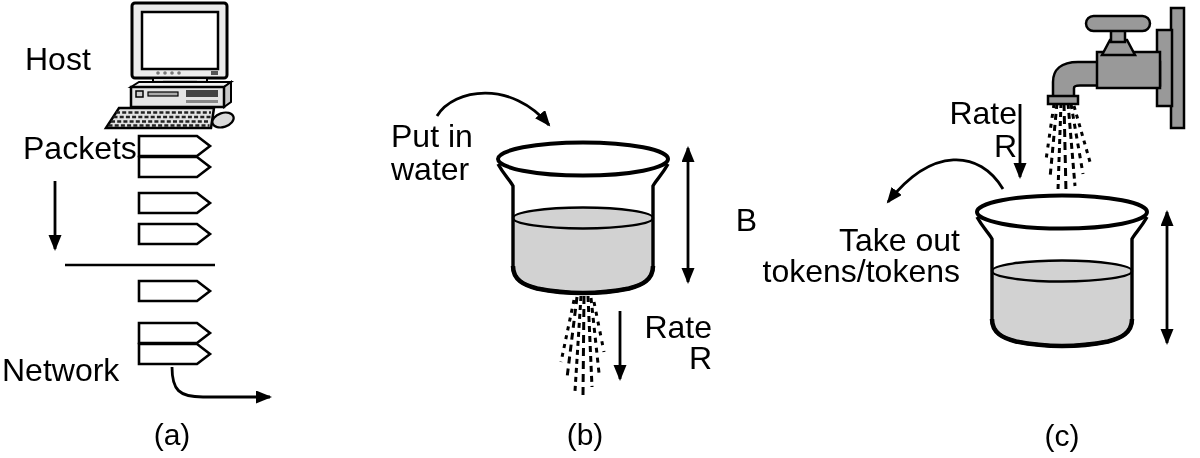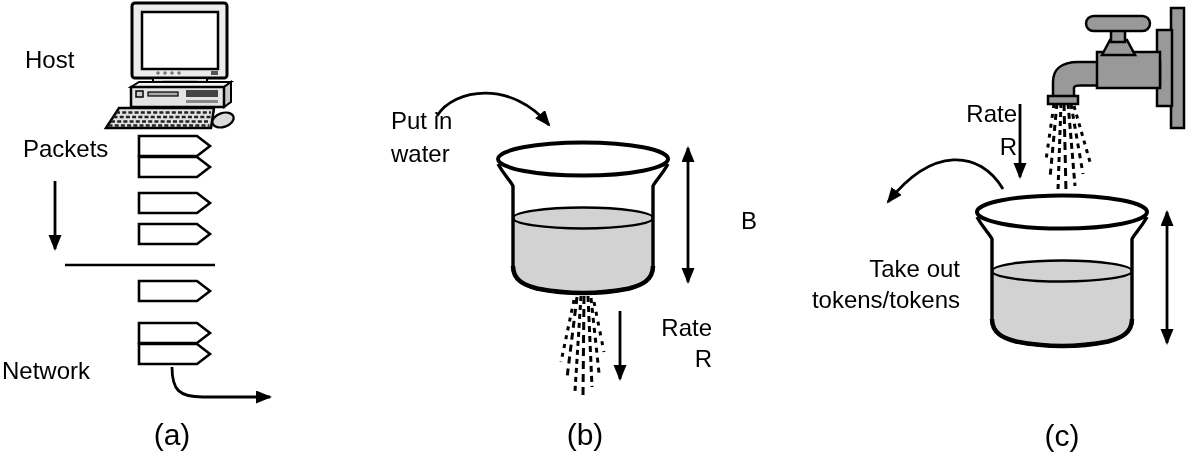--- a/index.html
+++ b/index.html
@@ -1,21 +1,21 @@
 <!DOCTYPE html>
 <html><head>
 <meta charset="utf-8">
 <style>
   html,body { margin:0; padding:0; background:#fff; }
   .stage {
     position:relative; width:1200px; height:458px; background:#fff;
     font-family:"Liberation Sans", sans-serif; color:#000; overflow:hidden;
   }
   .stage svg { position:absolute; left:0; top:0; }
-  .label { position:absolute; font-size:24px; line-height:33px; white-space:nowrap; }
+  .label { position:absolute; font-size:32px; line-height:33px; white-space:nowrap; }
   .label.center { text-align:right; }
   .label.tight { line-height:31px; }
   .caption { position:absolute; font-size:30px; text-align:center; }
   .label span, .caption span { display:block; }
 </style>
 </head>
 <body>
 
 <div class="stage">
 
@@ -117,35 +117,35 @@
     <path d="M1020,104 V177" fill="none" stroke="#000" stroke-width="2.8" marker-end="url(#ah)"></path>
     <path d="M1003,189 C980,150 932,146 888,202" fill="none" stroke="#000" stroke-width="2.8" marker-end="url(#ah)"></path>
     <path d="M1167,212 V343" fill="none" stroke="#000" stroke-width="2.8" marker-start="url(#ah)" marker-end="url(#ah)"></path>
   </svg>
 
   <div class="label" style="left:25px; top:43px;">Host</div>
   <div class="label" style="left:2px; top:132px;margin-left:21px;">Packets</div>
   <div class="label" style="left:2px; top:354px;">Network</div>
   <div class="caption" style="left:130px; top:418px; width:84px;">(a)</div>
 
-  <div class="label" style="left:391px; top:104px;">
+  <div class="label" style="left:391px; top:120px;">
     <span>Put in</span>
     <span>water</span>
   </div>
   <div class="label center tight" style="left:628px; top:312px; width:84px;">
     <span>Rate</span>
     <span>R</span>
   </div>
   <div class="label center" style="left:673px; top:204px; width:84px;">B</div>
   <div class="caption" style="left:543px; top:418px; width:84px;">(b)</div>
 
   <div class="label center" style="left:933px; top:97px; width:84px;">
     <span>Rate</span>
     <span>R</span>
   </div>
-  <div class="label center tight" style="left:750px; top:225px; width:210px;margin-top:28px;">
+  <div class="label center tight" style="left:750px; top:225px; width:210px;">
     <span>Take out</span>
     <span>tokens/tokens</span>
   </div>
   <div class="label center" style="left:1148px; top:261px; width:84px;">B</div>
   <div class="caption" style="left:1020px; top:419px; width:84px;">(c)</div>
 
 </div>
 
 </body></html>

